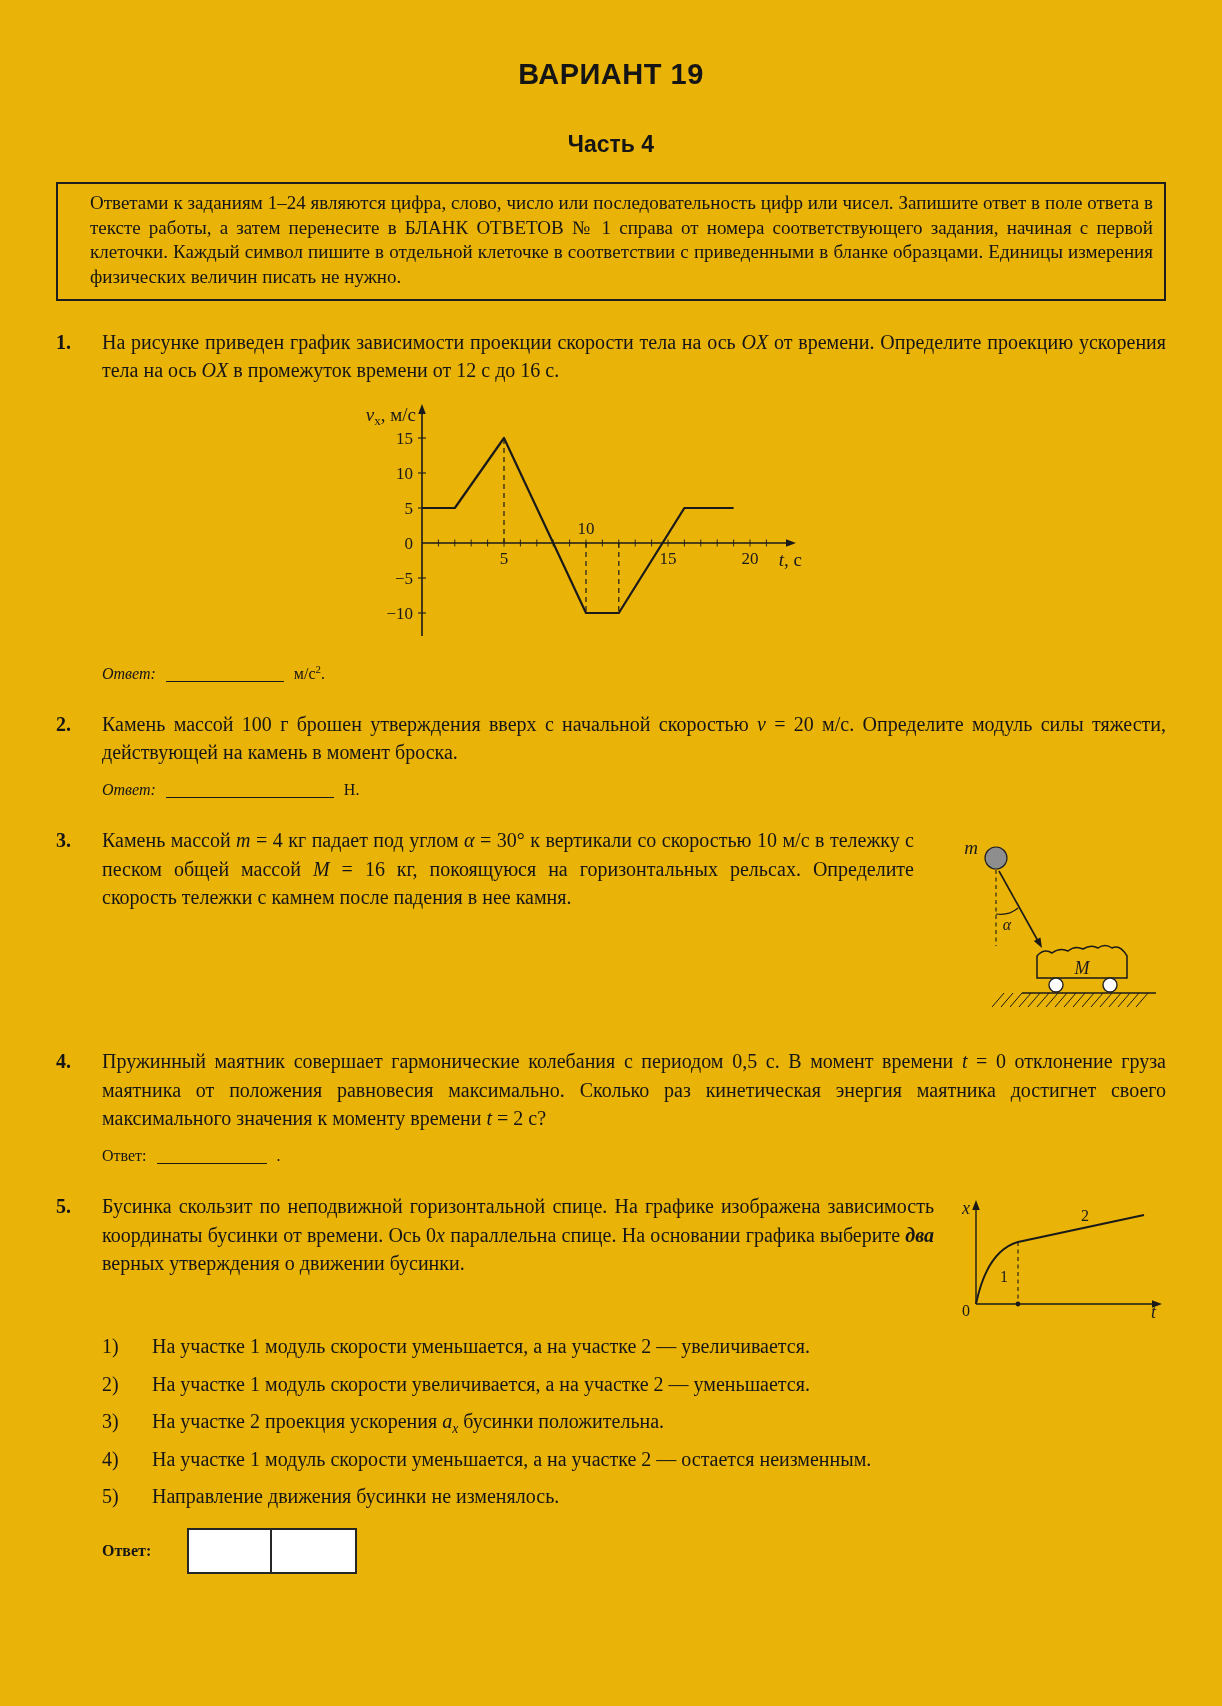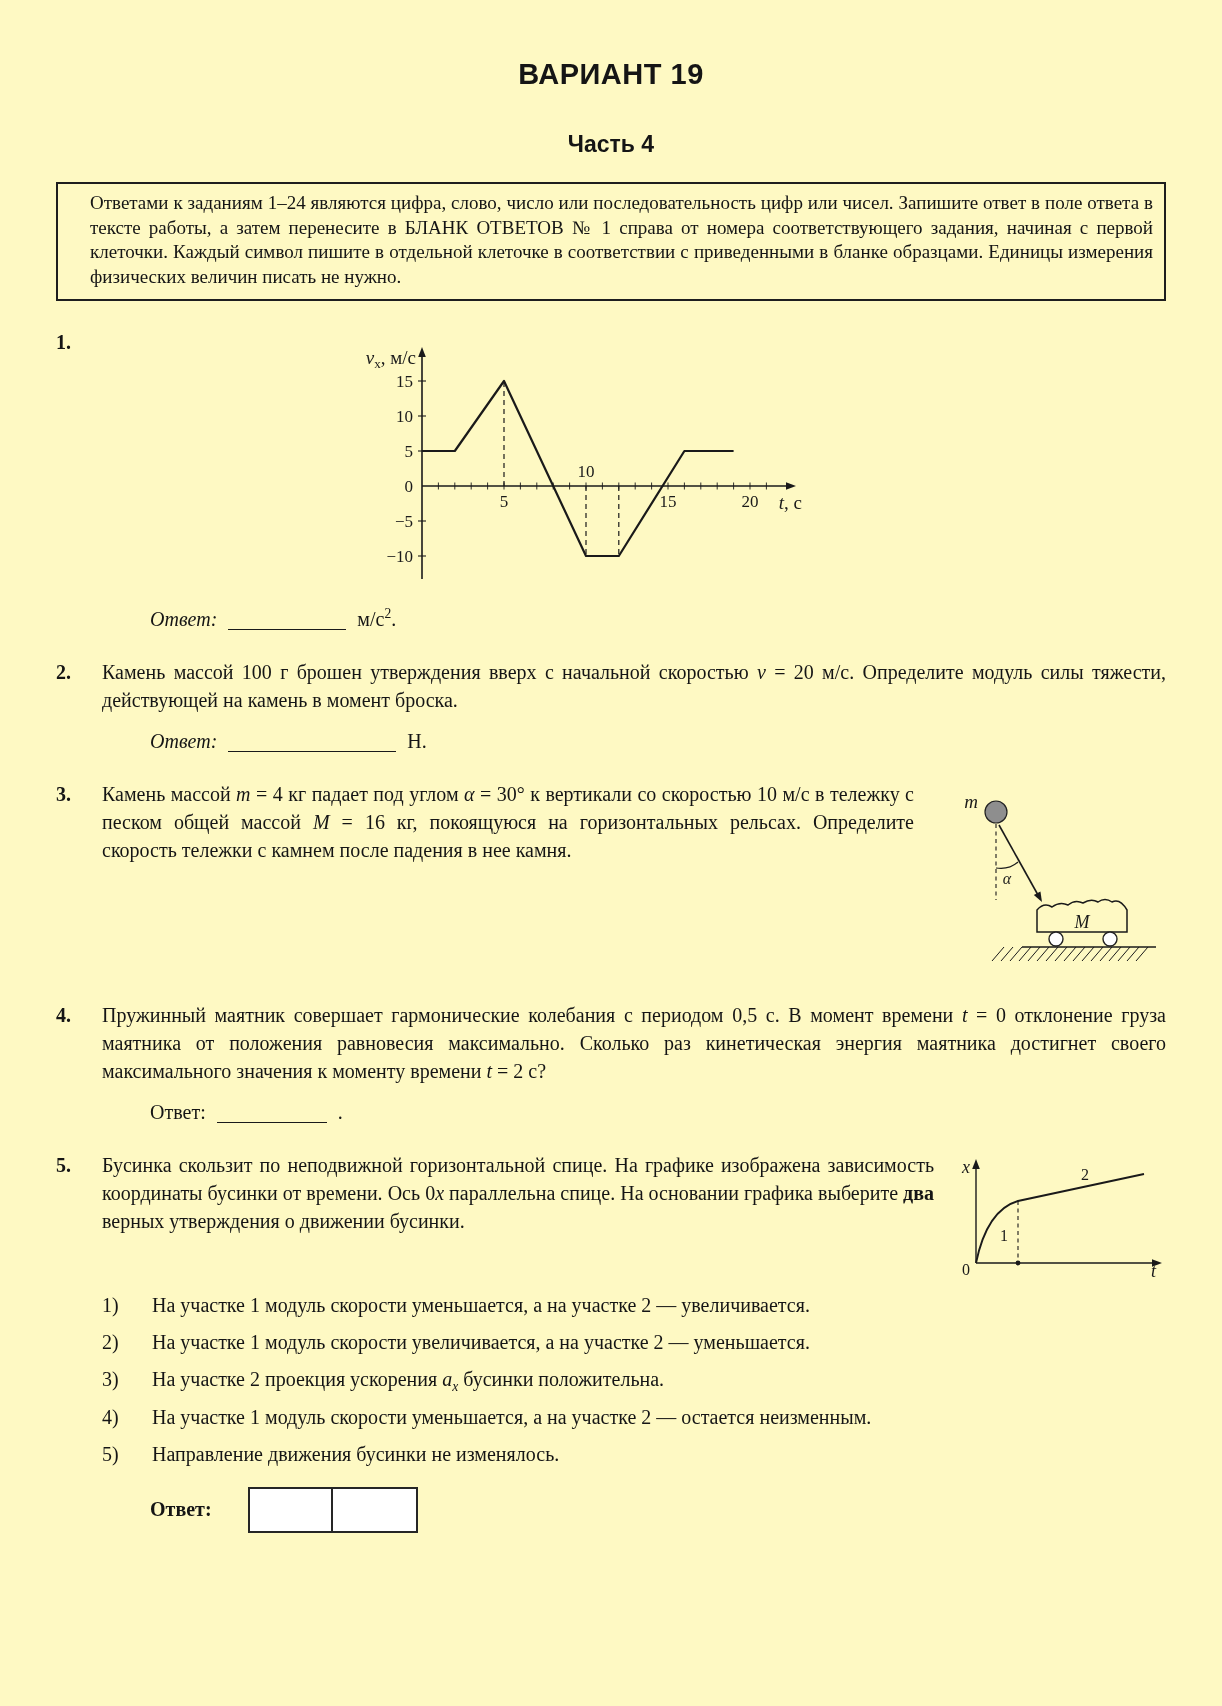--- a/index.html
+++ b/index.html
@@ -1,39 +1,39 @@
 <!DOCTYPE html>
 <html><head>
 <meta charset="utf-8">
 <style>
   * { margin:0; padding:0; box-sizing:border-box; }
   html,body { background:#ffffff; }
-  .page { width:1222px; height:1706px; background:#fef9c3; color:#151515;
+  .page { width:1222px; height:1706px; background:#eab308; color:#151515;
           font-family:"Liberation Serif", serif; position:relative; overflow:hidden; }
   .content { padding:0 56px; }
   .title { font-family:"Liberation Sans", sans-serif; font-size:29px; font-weight:700;
            text-align:center; padding-top:58px; letter-spacing:.5px; }
   .subtitle { font-family:"Liberation Sans", sans-serif; font-size:23px; font-weight:700;
               text-align:center; margin-top:40px; }
   .instructions { border:2px solid #1e1e1e; margin-top:24px; padding:7px 11px 9px; }
   .instr-text { font-size:19px; line-height:1.3; text-align:justify;margin-left:21px; }
   .problem { display:flex; margin-top:27px; }
   .pnum { flex:0 0 46px; font-weight:700; font-size:20px; line-height:1.42; }
   .pbody { flex:1; min-width:0; }
   .ptext { font-size:20px; line-height:1.42; text-align:justify; }
   .graph1-wrap { margin:13px 0 4px 258px; }
   svg { font-family:"Liberation Serif", serif; display:block; }
-  .answer-line { margin-top:15px; font-size:20px;margin-left:48px; }
+  .answer-line { margin-top:15px; font-size:16px; }
   .italic { font-style:italic; }
   .bold { font-weight:700; }
   .blank { display:inline-block; border-bottom:1.7px solid #1a1a1a; height:.9em;
            vertical-align:text-bottom; margin:0 6px; }
   .w118 { width:118px; } .w168 { width:168px; } .w110 { width:110px; }
   .run-i { font-style:italic; }
-  .run-bi { font-weight:700; }
+  .run-bi { font-style:italic; font-weight:700; }
   .run-sup { vertical-align:super; font-size:68%; line-height:0; }
   .run-sub { vertical-align:sub; font-size:68%; line-height:0; font-style:italic; }
   .fig-right { float:right; margin:2px 0 6px 20px; }
   .options { clear:right; margin-top:12px; }
   .option { display:flex; font-size:20px; line-height:1.42; margin-top:9px; }
   .onum { flex:0 0 38px; }
   .otext { flex:1;margin-left:12px; }
   .p5ans { display:flex; align-items:center; margin-top:18px; }
   .abox-wrap { display:inline-flex; margin-left:36px; }
   .abox { width:85px; height:46px; border:2px solid #262626; background:#fff; }
@@ -49,20 +49,21 @@
     <h1 class="title">ВАРИАНТ 19</h1>
     <h2 class="subtitle">Часть 4</h2>
 
     <div class="instructions">
       <p class="instr-text">Ответами к заданиям 1–24 являются цифра, слово, число или последовательность цифр или чисел. Запишите ответ в поле ответа в тексте работы, а затем перенесите в БЛАНК ОТВЕТОВ № 1 справа от номера соответствующего задания, начиная с первой клеточки. Каждый символ пишите в отдельной клеточке в соответствии с приведенными в бланке образцами. Единицы измерения физических величин писать не нужно.</p>
     </div>
 
     <section class="problem">
       <div class="pnum">1.</div>
       <div class="pbody">
+        <p class="ptext"><span>На рисунке приведен график зависимости проекции скорости тела на ось </span><span class="run-i">OX</span><span> от времени. Определите проекцию ускорения тела на ось </span><span class="run-i">OX</span><span> в промежуток времени от 12 с до 16 с.</span></p>
         <div class="graph1-wrap">
           <svg width="446" height="252" viewBox="0 0 446 252">
               <line x1="62" y1="238" x2="62" y2="12" stroke="#1a1a1a" stroke-width="1.6"></line>
               <polygon points="62,6 65.8,16 58.2,16" fill="#1a1a1a"></polygon>
               <line x1="62" y1="145" x2="426" y2="145" stroke="#1a1a1a" stroke-width="1.6"></line>
               <polygon points="436,145 426,148.8 426,141.2" fill="#1a1a1a"></polygon>
               <line x1="78.4" y1="141.5" x2="78.4" y2="148.5" stroke="#1a1a1a" stroke-width="0.9"></line>
               <line x1="94.8" y1="141.5" x2="94.8" y2="148.5" stroke="#1a1a1a" stroke-width="0.9"></line>
               <line x1="111.19999999999999" y1="141.5" x2="111.19999999999999" y2="148.5" stroke="#1a1a1a" stroke-width="0.9"></line>
               <line x1="127.6" y1="141.5" x2="127.6" y2="148.5" stroke="#1a1a1a" stroke-width="0.9"></line>

